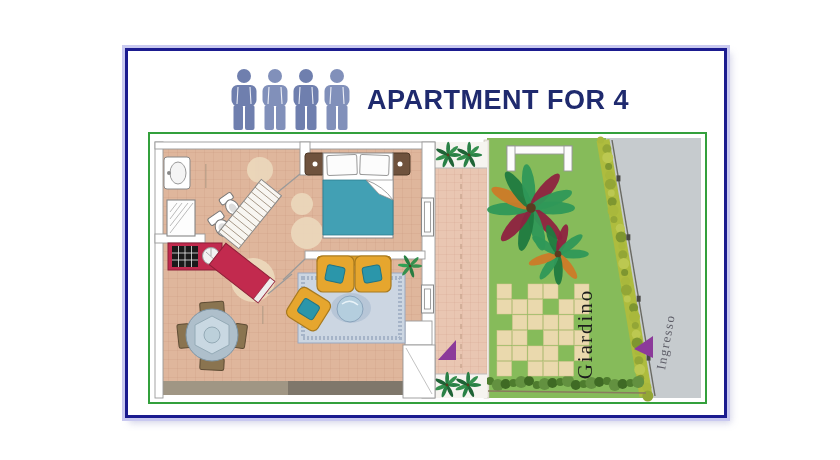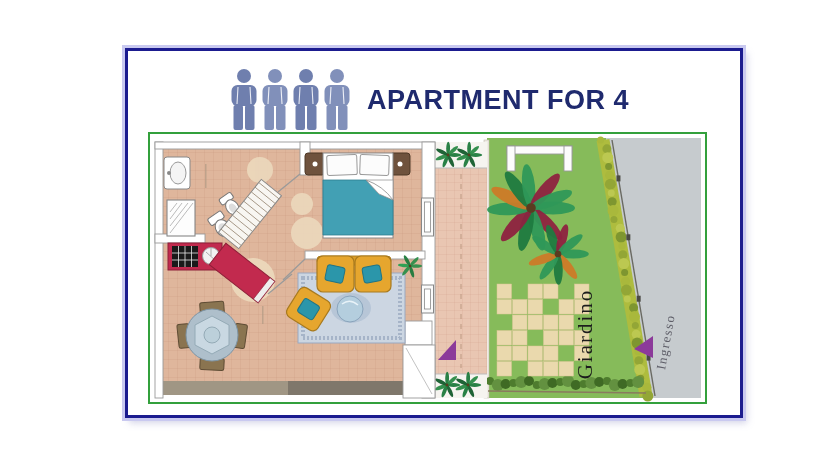--- a/index.html
+++ b/index.html
@@ -1,21 +1,20 @@
 <!DOCTYPE html>
 <html><head>
 <meta charset="utf-8">
 <style>
   html,body{margin:0;padding:0;background:#ffffff;}
   body{width:840px;height:460px;position:relative;font-family:"Liberation Sans",sans-serif;overflow:hidden;}
   .frame{
     position:absolute;left:125px;top:48px;width:596px;height:364px;
     background:#ffffff;border:3px solid #1b1b8f;
     box-shadow:0 0 0 3px #c9c9f0, 4px 5px 7px rgba(130,130,190,.35);
-    padding-left:16px;
   }
   .header{position:absolute;left:0;top:0;width:100%;height:80px;}
   .icons{position:absolute;left:101px;top:16px;display:flex;}
   .icons svg{display:block;margin-right:1px;}
   .title{
     position:absolute;left:239px;top:34px;
     font-size:27px;font-weight:bold;color:#1f2a6e;letter-spacing:.5px;
     font-family:"Liberation Sans",sans-serif;white-space:nowrap;
   }
   .plan{

